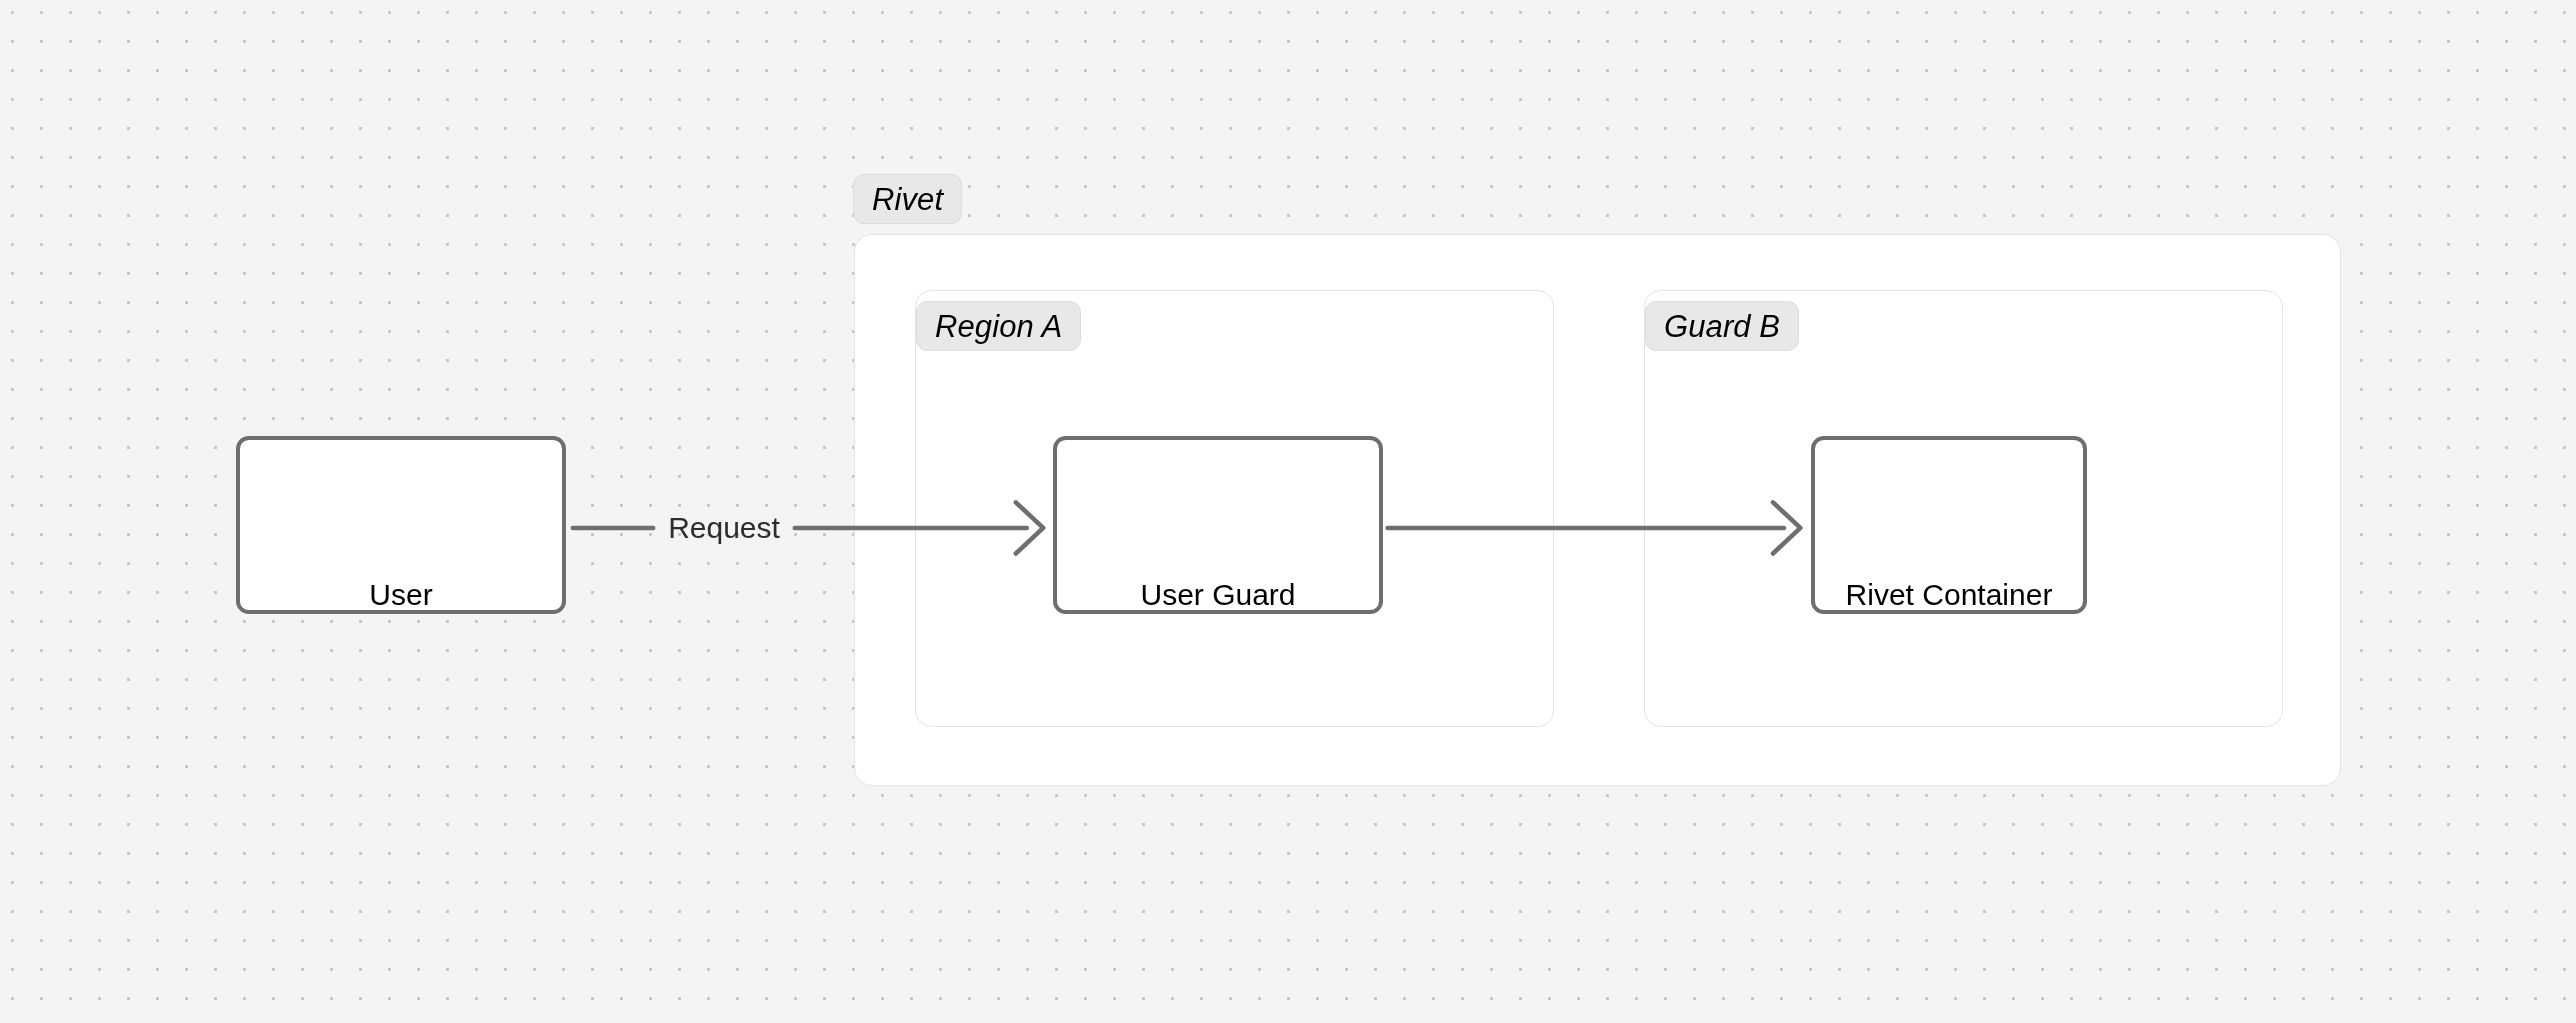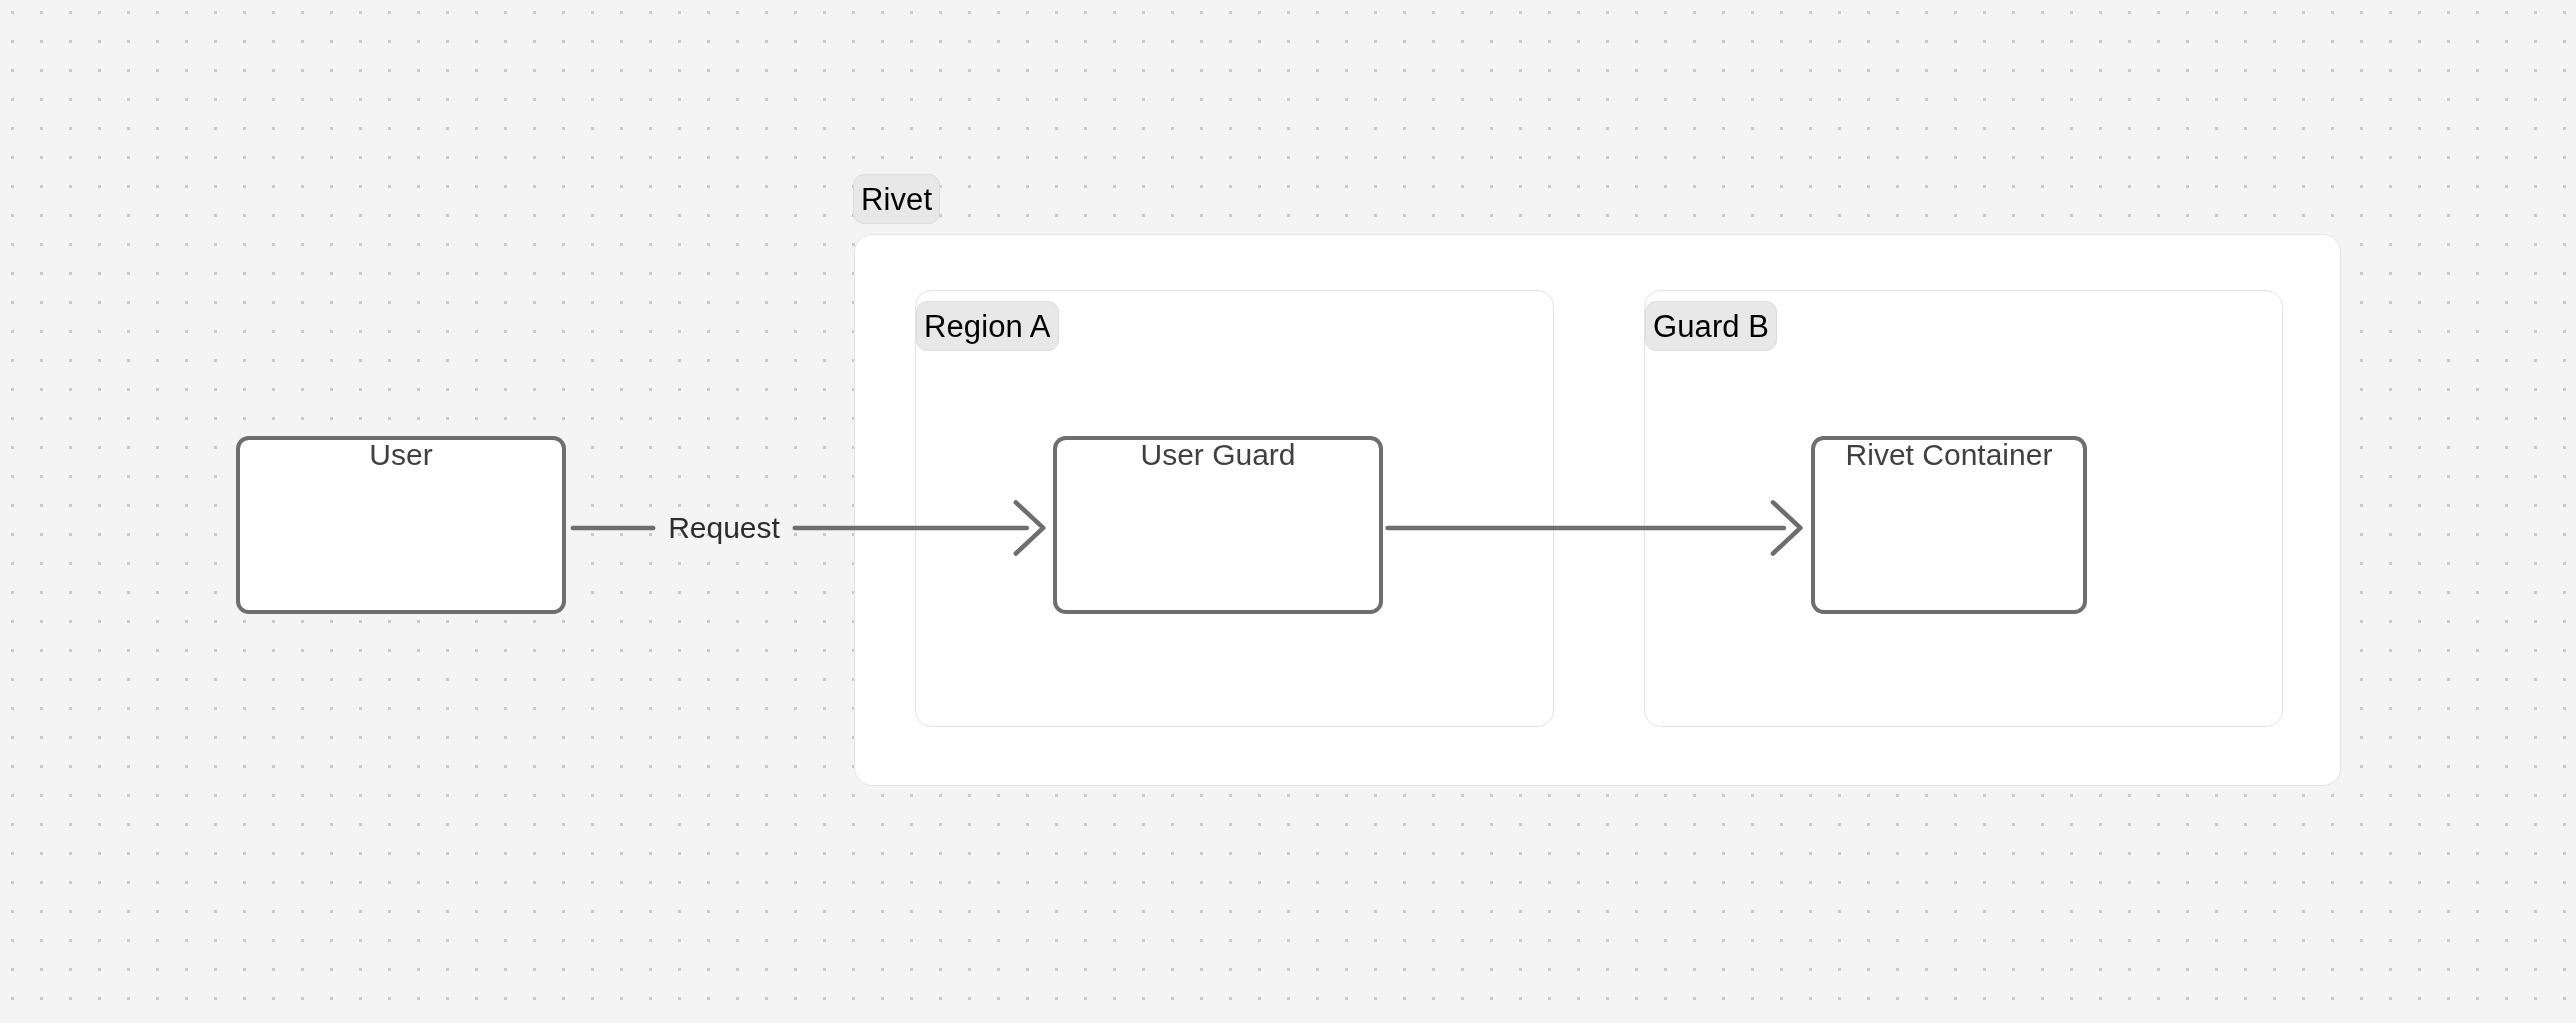--- a/index.html
+++ b/index.html
@@ -44,36 +44,37 @@
     display: flex;
     align-items: center;
     justify-content: center;
     background: #e8e8e8;
     border: 1.8px solid #dcdcdc;
     border-radius: 11px;
     color: #000000;
     font-size: 31px;
     line-height: 1;
     letter-spacing: 0.1px;
-    padding: 0 7px;
+    padding: 0 18px;
     box-sizing: border-box;
     white-space: nowrap;
+    font-style: italic;
   }
 
   
   .node {
     position: absolute;
     display: flex;
-    align-items: flex-start;
+    align-items: flex-end;
     justify-content: center;
     background: #ffffff;
     border: 4.6px solid #6e6e6e;
     border-radius: 12.8px;
     box-sizing: border-box;
-    color: #404040;
+    color: #000000;
     font-size: 30px;
     line-height: 1;
     white-space: nowrap;
   }
 
   
   #edge-layer {
     position: absolute;
     left: 0;
     top: 0;

